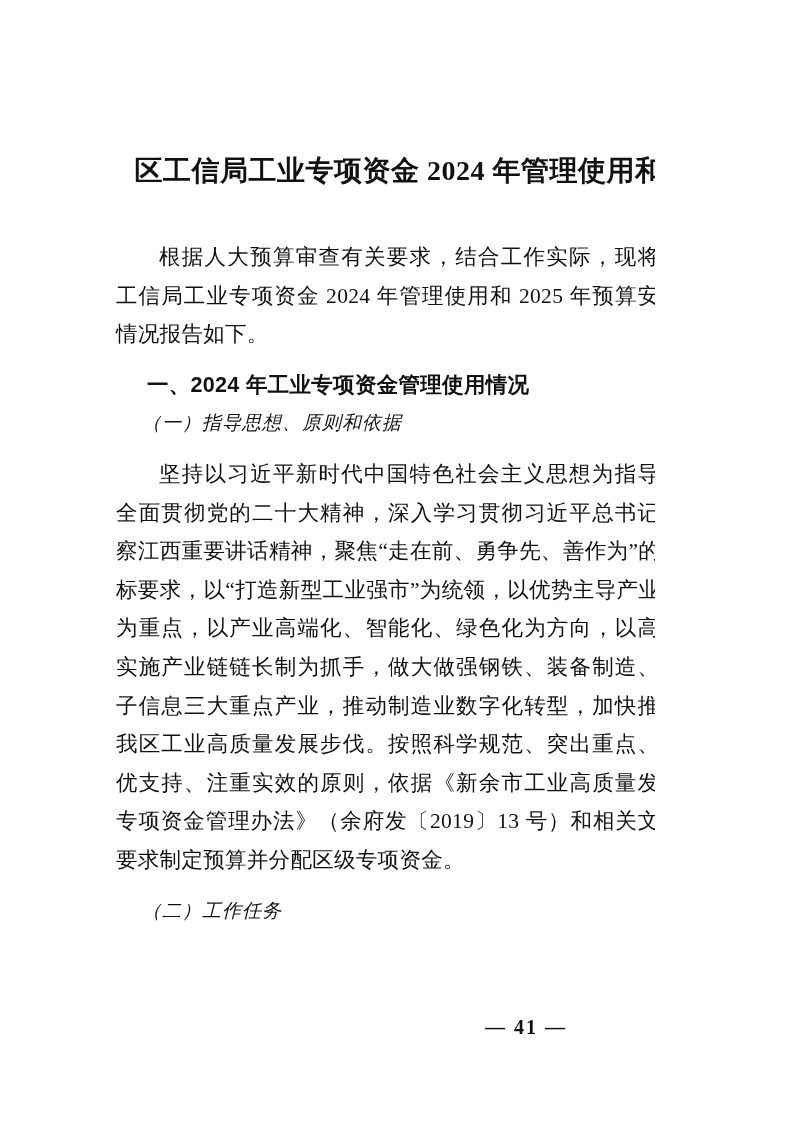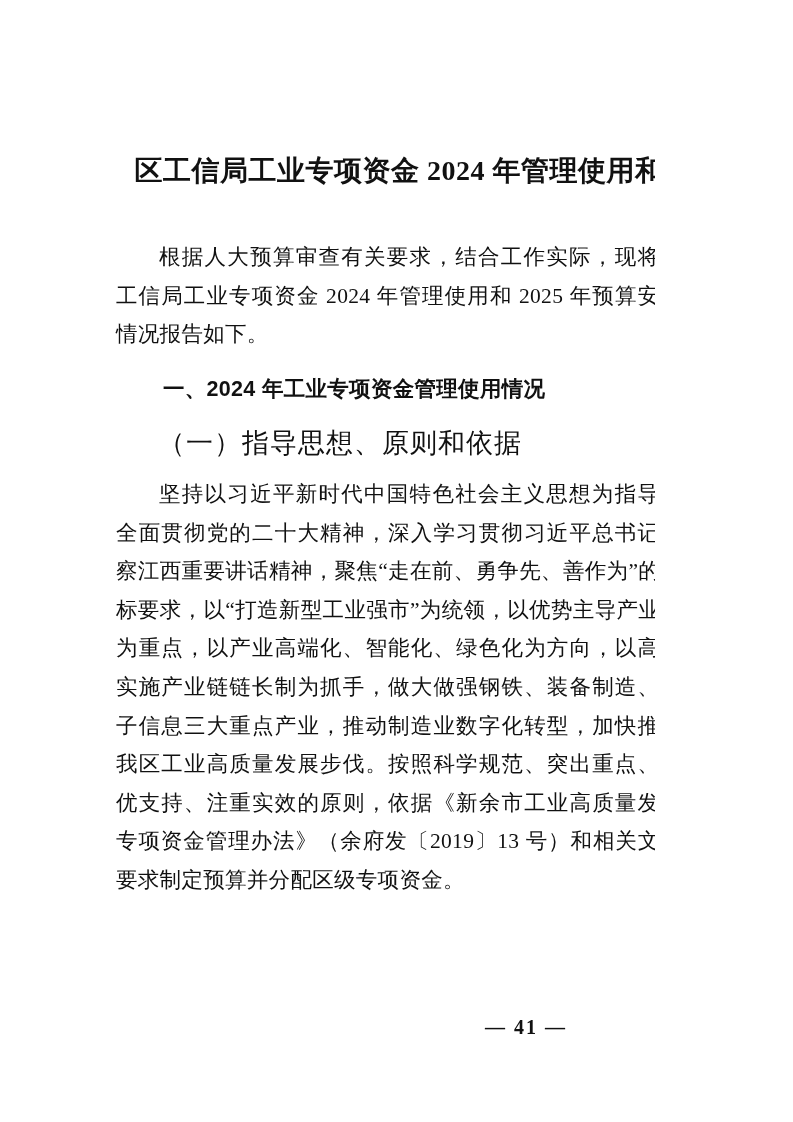--- a/index.html
+++ b/index.html
@@ -34,32 +34,33 @@
   .para {
     margin: 12px;
     font-size: 21.5px;
     line-height: 38.6px;
     text-align: justify;
     text-justify: inter-ideograph;
     text-indent: 2em;
     letter-spacing: 0.3px;
   }
   .heading-bold {
-    margin: 16px;
+    margin: 0;
     font-size: 21.5px;
     line-height: 38.6px;
     font-weight: bold;
     font-family: "Liberation Sans", sans-serif;
     text-indent: 2em;
     letter-spacing: 0.3px;
   }
   .heading-kaiti {
     margin: 0;
-    font-size: 27px;
+    font-size: 19px;
     line-height: 38.6px;
+    font-style: italic; 
     font-weight: 500;
     text-indent: 2em;
     letter-spacing: 1px;
   }
   .page-footer {
     position: absolute;
     top: 1016px;
     right: 88px;
     font-size: 20px;
     font-weight: bold;
@@ -75,17 +76,18 @@
     <h1 class="doc-title"><span>区工信局工业专项资金 2024 年管理使用和</span><br></h1>
 
     <p class="para">根据人大预算审查有关要求，结合工作实际，现将区工信局工业专项资金 2024 年管理使用和 2025 年预算安排情况报告如下。</p>
 
     <h2 class="heading-bold">一、2024 年工业专项资金管理使用情况</h2>
 
     <h3 class="heading-kaiti">（一）指导思想、原则和依据</h3>
 
     <p class="para">坚持以习近平新时代中国特色社会主义思想为指导，全面贯彻党的二十大精神，深入学习贯彻习近平总书记考察江西重要讲话精神，聚焦“走在前、勇争先、善作为”的目标要求，以“打造新型工业强市”为统领，以优势主导产业链为重点，以产业高端化、智能化、绿色化为方向，以高效实施产业链链长制为抓手，做大做强钢铁、装备制造、电子信息三大重点产业，推动制造业数字化转型，加快推进我区工业高质量发展步伐。按照科学规范、突出重点、择优支持、注重实效的原则，依据《新余市工业高质量发展专项资金管理办法》（余府发〔2019〕13 号）和相关文件要求制定预算并分配区级专项资金。</p>
 
+    <h3 class="heading-kaiti">（二）工作任务</h3>
 
   </div>
 
   <div class="page-footer">— 41 —</div>
 </div>
 
 </body></html>

